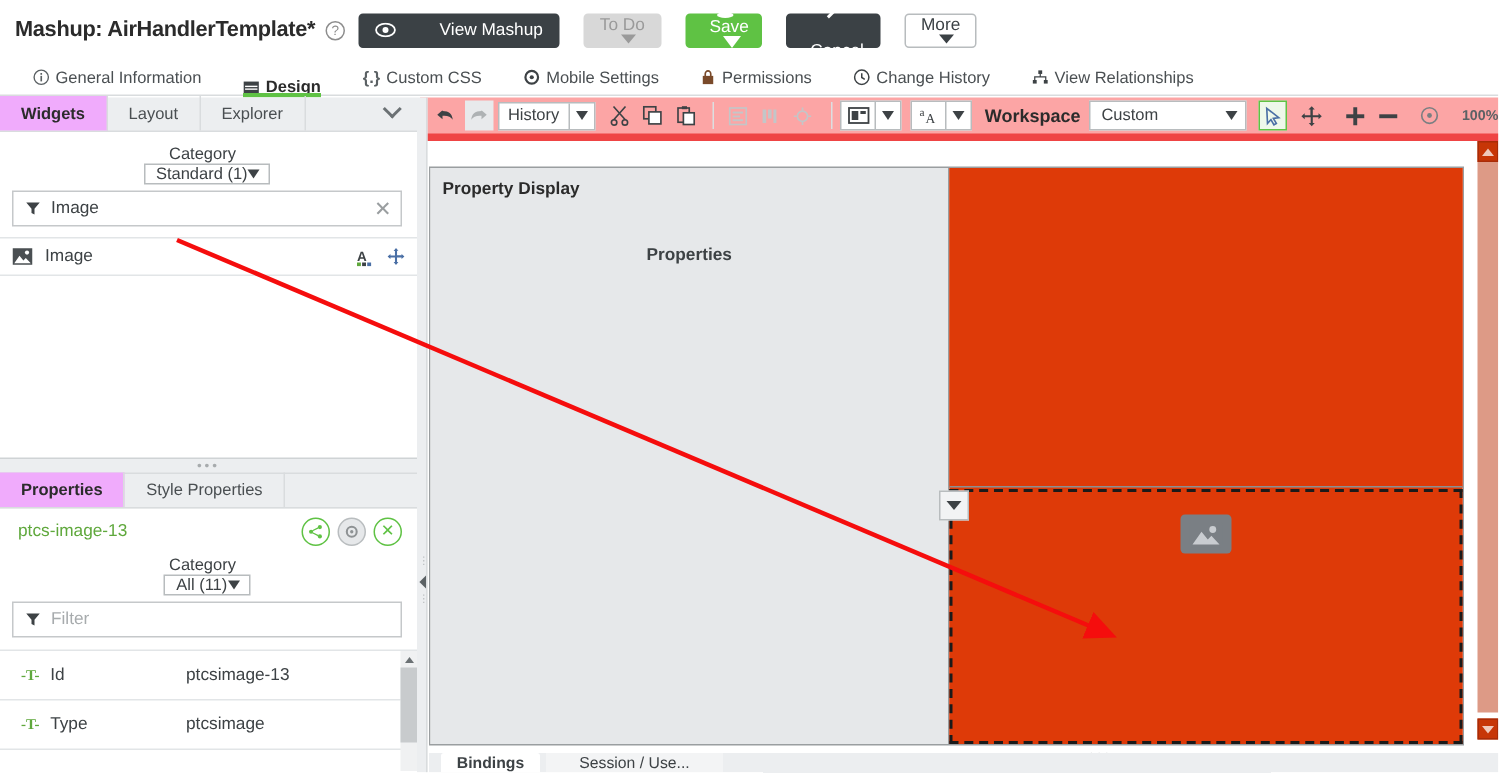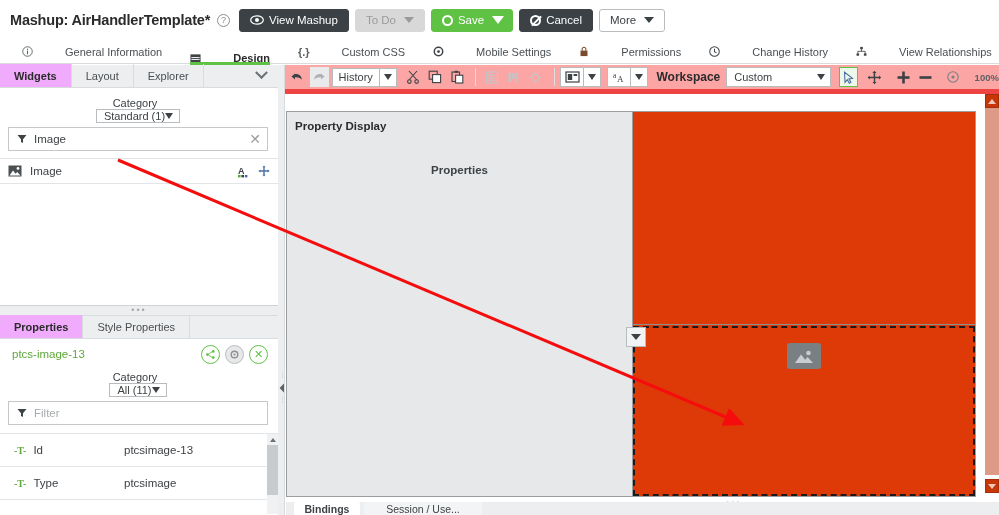--- a/index.html
+++ b/index.html
@@ -26,46 +26,45 @@
     display:inline-flex; align-items:center; justify-content:center;
     width:13px; height:13px; border-radius:50%;
     border:1px solid #8d8d8d; color:#8d8d8d;
     font-size:9px; margin-left:7px; margin-right:9px; line-height:1;
   }
   .btn {
     display:inline-flex; align-items:center; justify-content:center;
     height:23px; border-radius:3px; font-size:11.5px;
     padding:0 10px; white-space:nowrap; cursor:pointer; user-select:none;
   }
-  .btn-dark { background:#3b4145; color:#ffffff; border:1px solid #3b4145; }
+  .btn-dark { background:#3b4145; color:#ffffff; border:1px solid #3b4145;gap:24px; }
   .btn-disabled { background:#d8d8d8; color:#9a9a9a; border:1px solid #d8d8d8; cursor:default;}
   .btn-green { background:#5fc244; color:#ffffff; border:1px solid #5fc244; }
   .btn-white { background:#ffffff; color:#3b4145; border:1px solid #b8bcbe; }
-  .btn + .btn { margin-left:6px; }
+  .btn + .btn { margin-left:16px;flex-direction:column; }
   .btn .cap { margin-left:5px; }
   .caret-down {
     width:0;height:0;border-left:5px solid transparent;border-right:5px solid transparent;
     border-top:6px solid currentColor; margin-left:8px;
   }
   .caret-down.lg { border-left-width:6px;border-right-width:6px;border-top-width:8px; }
   .circ-ico { width:11px;height:11px;border:2px solid #ffffff;border-radius:50%;}
   .ban-ico { width:11px;height:11px;border:2px solid #ffffff;border-radius:50%;position:relative;}
   .ban-ico:after{content:"";position:absolute;left:-2px;top:3.5px;width:13px;height:2px;background:#ffffff;transform:rotate(-45deg);}
 
   
   .subnav {
     position:absolute; left:0; top:40px; width:999px; height:24px;
     display:flex; align-items:center; padding-left:22px;
     border-bottom:1px solid #d9dcde; background:#ffffff;
   }
   .subnav-item {
     display:flex; align-items:center; height:24px; margin-right:28px;
     font-size:11px; color:#4a4f52; cursor:pointer; white-space:nowrap;
     position:relative;
-    gap:28px;
   }
   .subnav-item.active { font-weight:bold; color:#2b2b2b;align-items:flex-end; }
   .subnav-item.active:after {
     content:""; position:absolute; left:0; right:0; bottom:-1px; height:3px; background:#5fc244;
   }
   .sn-ico { margin-right:4px; display:inline-flex; align-items:center; color:#5b6164; }
 
   
   .toolbar {
     position:absolute; left:280px; top:65px; width:719px; height:29px;

